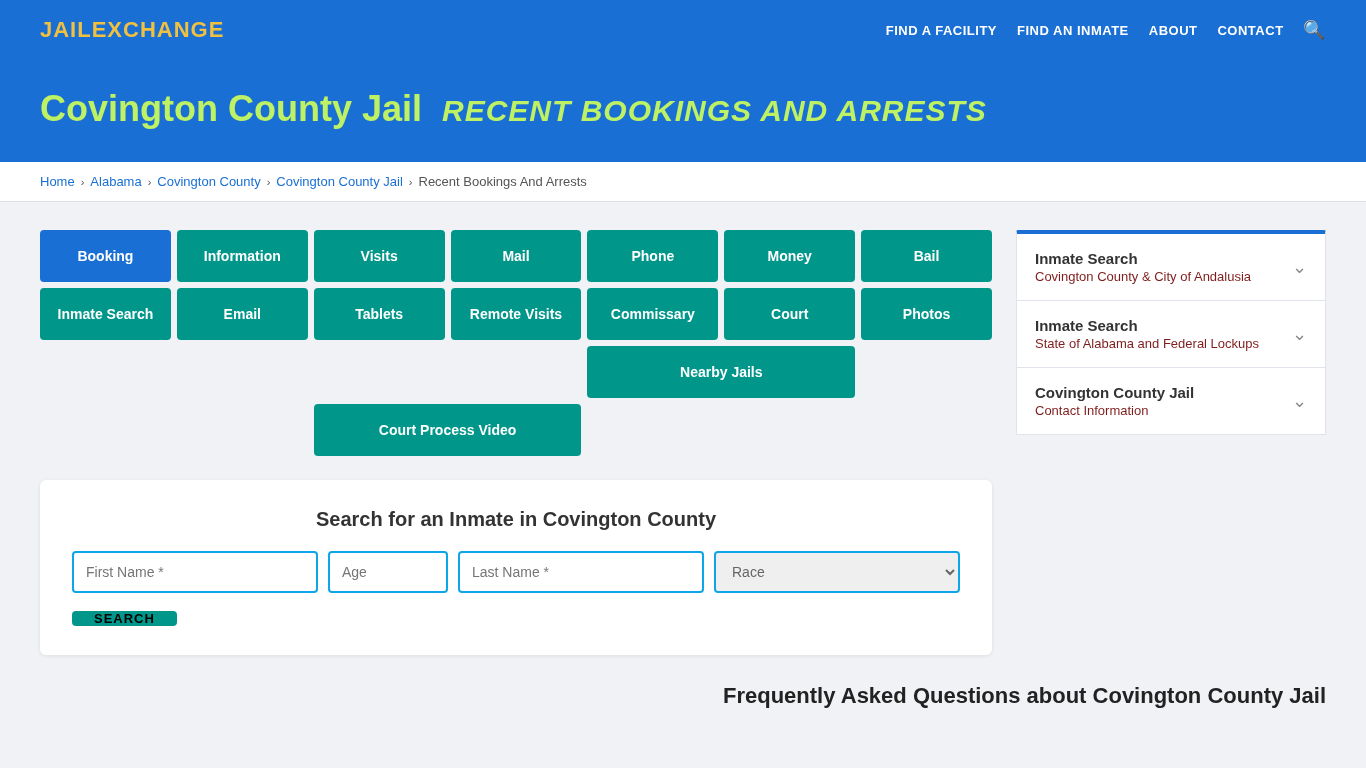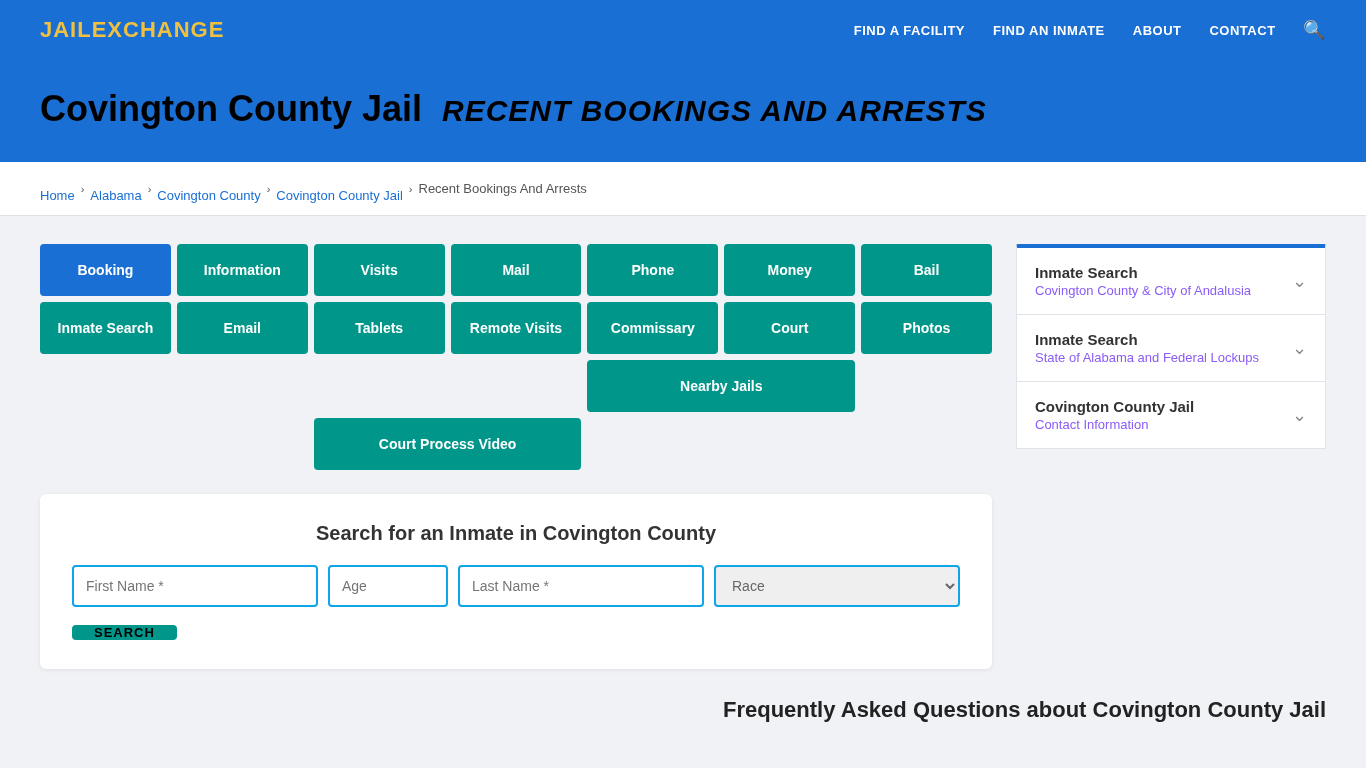--- a/index.html
+++ b/index.html
@@ -14,38 +14,38 @@
       align-items: center;
       justify-content: space-between;
     }
     .logo {
       font-size: 22px;
       font-weight: 700;
       color: #fff;
       letter-spacing: 1px;
     }
     .logo span { color: #f0c040; }
-    .nav { display: flex; align-items: center; gap: 28px; }
+    .nav { display: flex; align-items: center; gap: 20px; }
     .nav a {
       color: #fff;
       text-decoration: none;
       font-size: 13px;
       font-weight: 700;
       letter-spacing: 0.5px;
       text-transform: uppercase;
     }
     .nav-search { color: #fff; font-size: 18px; cursor: pointer; }
 
     
     .hero {
       background: #1a6fd4;
       padding: 28px 40px 32px;
     }
     .hero h1 {
-      color: #000000;
+      color: #bef264;
       font-size: 36px;
       font-weight: 800;
     }
     .hero h1 em {
       font-style: italic;
       font-weight: 700;
       font-size: 30px;
       letter-spacing: 1px;
       text-transform: uppercase;
     }
@@ -56,21 +56,21 @@
       padding: 12px 40px;
       border-bottom: 1px solid #dde0e5;
     }
     .breadcrumb {
       font-size: 13px;
       display: flex;
       flex-wrap: wrap;
       align-items: center;
       gap: 4px;
     }
-    .breadcrumb a { color: #1a6fd4; text-decoration: none; margin-top: 14px; }
+    .breadcrumb a { color: #1a6fd4; text-decoration: none; }
     .breadcrumb .sep { color: #555; font-size: 11px; margin: 0 2px; }
     .breadcrumb .current { color: #555; }
 
     
     .main-content {
       padding: 28px 40px;
       max-width: 1366px;
       margin: 0 auto;
       display: flex;
       gap: 24px;
@@ -168,21 +168,21 @@
       border-top-right-radius: 2px;
     }
     .sidebar-item-text {}
     .sidebar-item-title {
       font-size: 15px;
       font-weight: 700;
       color: #333;
     }
     .sidebar-item-subtitle {
       font-size: 13px;
-      color: #8b5cf6;
+      color: #7f1d1d;
       margin-top: 2px;
     }
     .chevron {
       font-size: 18px;
       color: #888;
     }
 
     
     .bottom-section {
       padding: 0 40px 20px;

